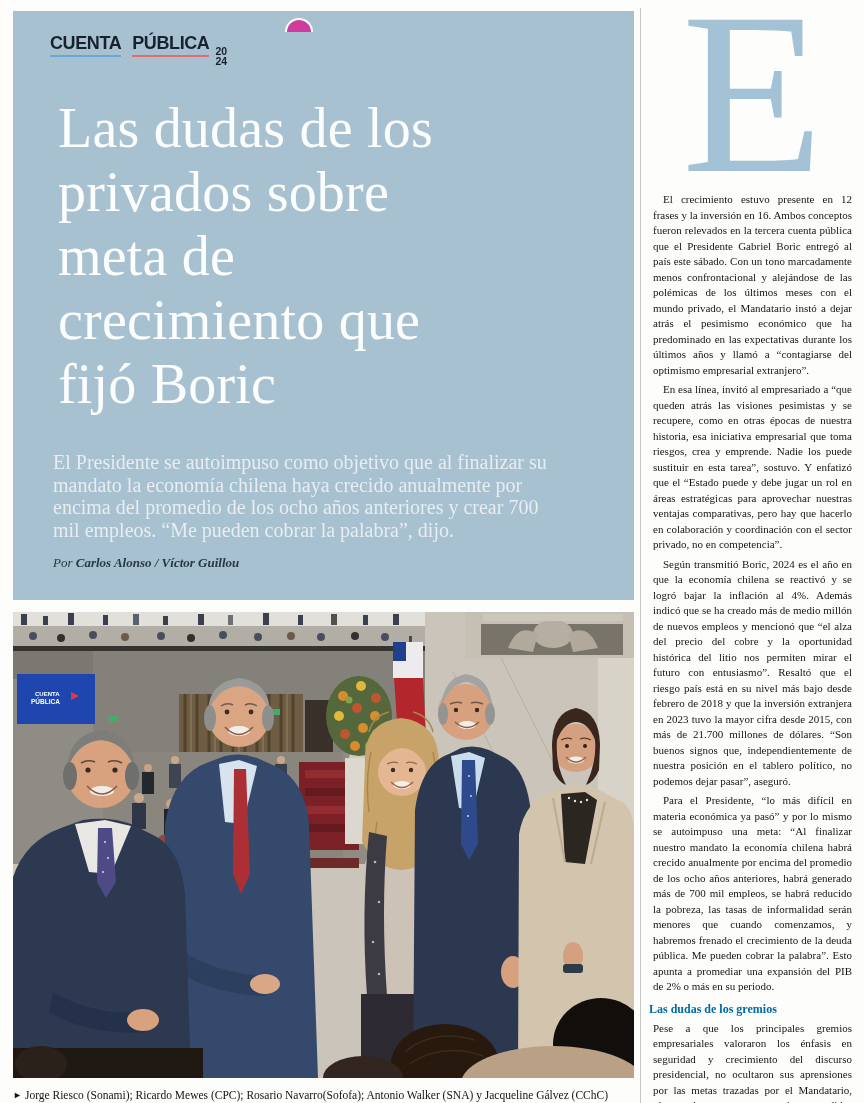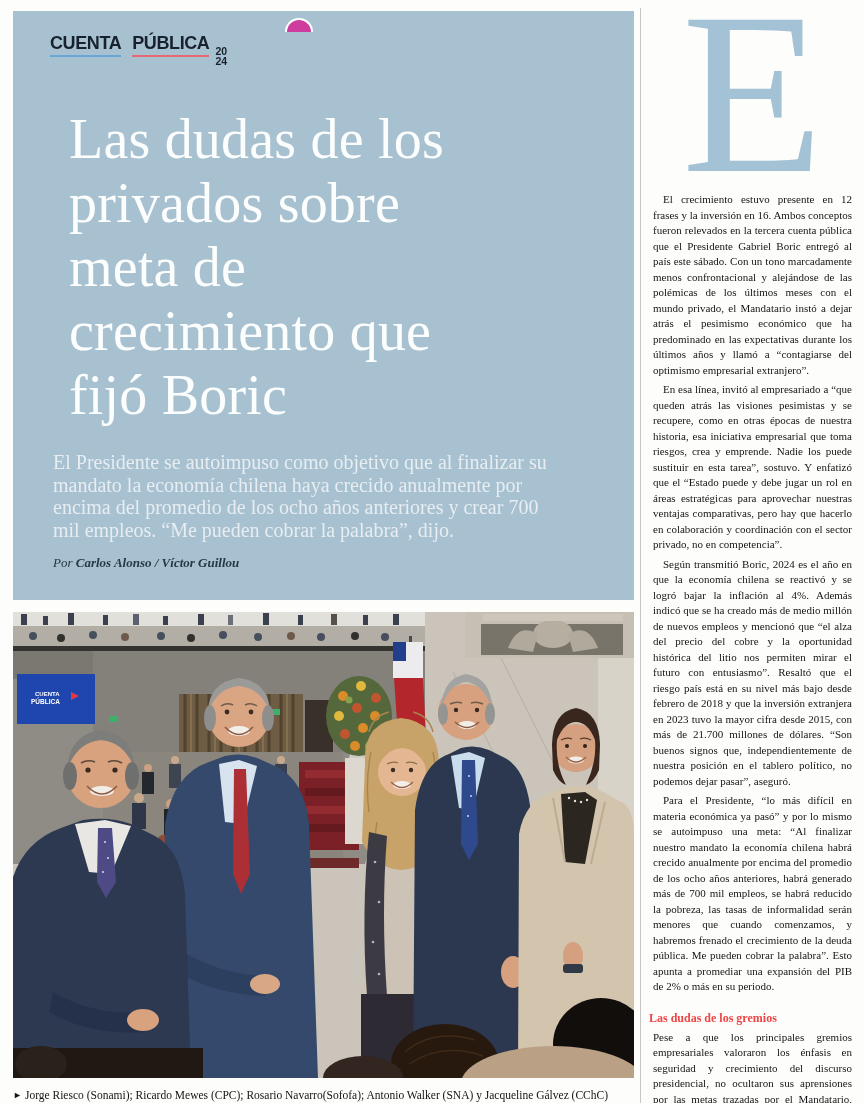--- a/index.html
+++ b/index.html
@@ -82,39 +82,39 @@
   }
   .dropcap-wrap{margin:0;padding:0;}
   .article-body{
     margin-top:10px;
     font-size:11px;line-height:15.5px;
     color:#151515;text-align:justify;
   }
   .article-body p{margin:4px;text-indent:10px;}
   .article-body p.no-indent{text-indent:0;}
   .article-subhead{
-    margin:16px 0 1px 0;
-    font-size:12px;line-height:15px;font-weight:bold;color:#ef4444;
+    margin:7px 0 1px 0;
+    font-size:12px;line-height:15px;font-weight:bold;color:#0369a1;
     text-align:left;
   }
 </style>
 </head>
 <body>
 
 <section class="abs hero-box">
   <div class="pink-arc"></div>
   <div class="logo-row">
     <span class="logo-word cuenta">CUENTA</span>
     <span class="logo-word publica">PÚBLICA</span>
     <span class="logo-year">
       <span>20</span>
       <span>24</span>
     </span>
   </div>
-  <h1 class="headline" style="margin:16px;font-weight:400;">Las dudas de los
+  <h1 class="headline" style="margin:5px;font-weight:400;">Las dudas de los
 privados sobre
 meta de
 crecimiento que
 fijó Boric</h1>
   <p class="subheadline" style="margin:0;">El Presidente se autoimpuso como objetivo que al finalizar su
 mandato la economía chilena haya crecido anualmente por
 encima del promedio de los ocho años anteriores y crear 700
 mil empleos. “Me pueden cobrar la palabra”, dijo.</p>
   <p class="byline" style="margin:0;">
     <span>Por </span><span class="authors">Carlos Alonso / Víctor Guillou</span>

